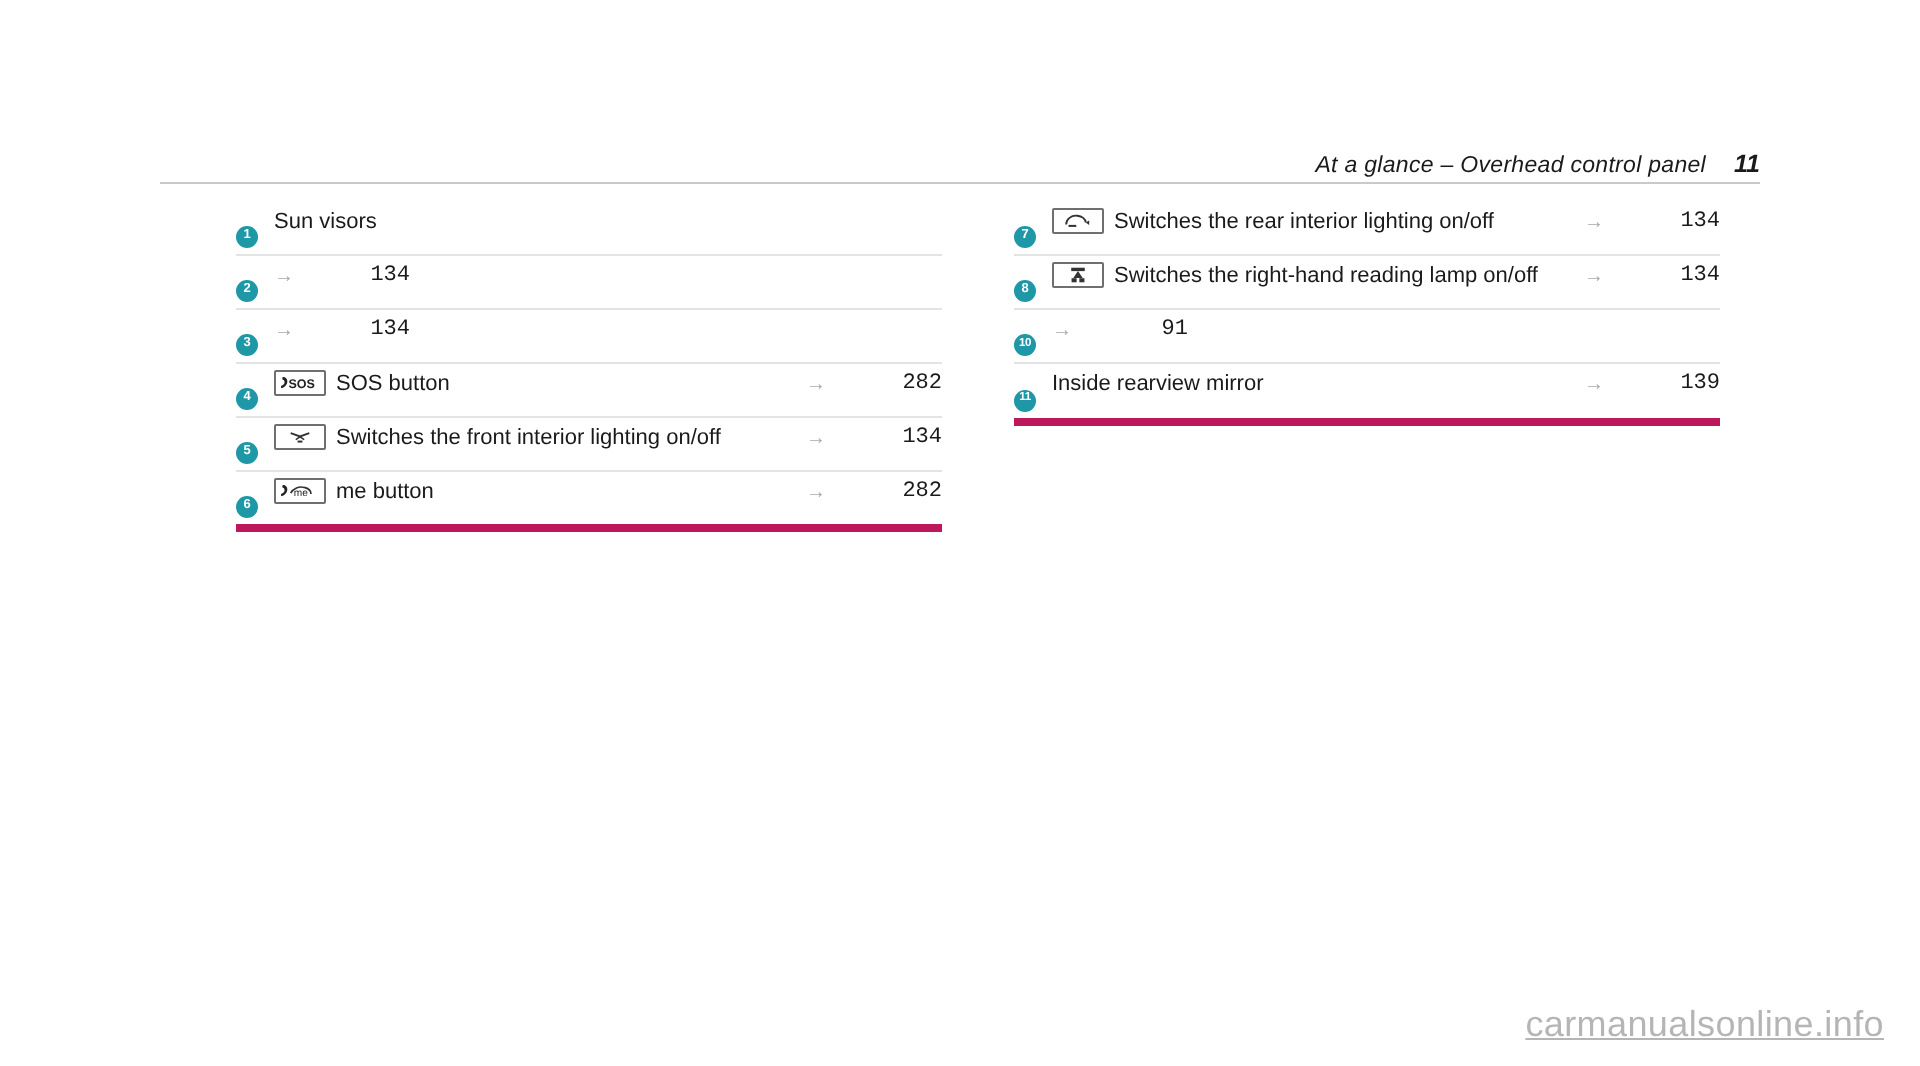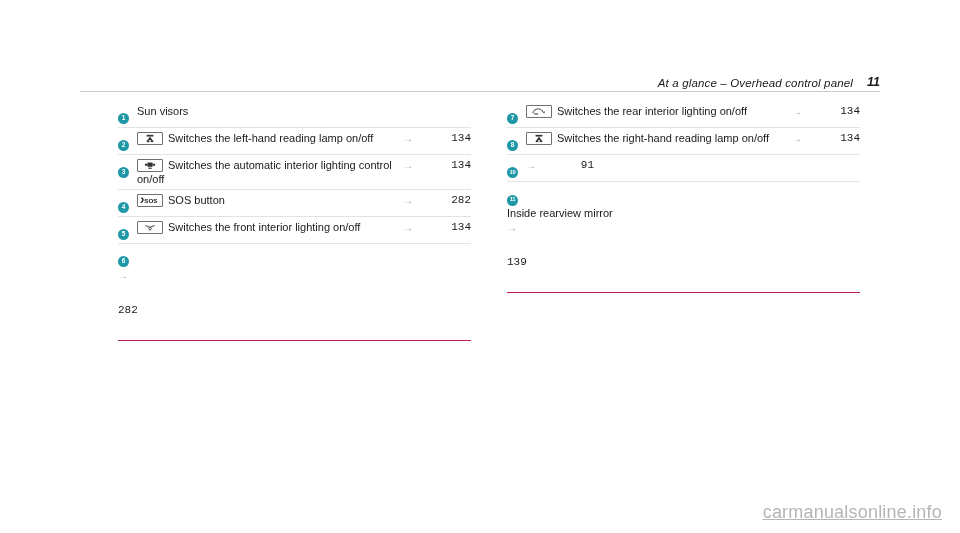--- a/index.html
+++ b/index.html
@@ -55,21 +55,21 @@
   }
   .column { width: 359px; }
 
   .row {
     display: flex;
     align-items: flex-start;
     padding: 3px 0 3px 0;
     border-bottom: 1px solid #e3e3e3;
     min-height: 15px;
   }
-  .row.last { border-bottom: 1px solid #be185d; flex-direction: column; }
+  .row.last { border-bottom: 4px solid #be185d; }
 
   .badge-cell {
     width: 19px;
     flex: 0 0 19px;
     padding-top: 2px;
   }
   .badge {
     display: inline-flex;
     align-items: center;
     justify-content: center;
@@ -156,149 +156,138 @@
         <span>Sun visors</span>
       </div>
       <div class="arrow-cell"></div>
       <div class="num-cell"></div>
     </div>
 
     <div class="row">
       <div class="badge-cell">
         <span class="badge">2</span>
       </div>
+      <div class="arrow-cell">→</div>
+      <div class="num-cell">134</div>
+    </div>
+
+    <div class="row">
+      <div class="badge-cell">
+        <span class="badge">3</span>
+      </div>
+      <div class="arrow-cell">→</div>
+      <div class="num-cell">134</div>
+    </div>
+
+    <div class="row">
+      <div class="badge-cell">
+        <span class="badge">4</span>
+      </div>
+      <div class="text-cell">
+        <span class="ico">
+          <svg viewBox="0 0 26 13">
+            <path d="M2.6 3.2 C3.8 2.6 5 3.6 5.4 4.8 C5.8 6.2 5.2 7.6 4 8.6 C3.2 9.3 2.4 9.6 1.8 9.6 L1.8 8.2 C2.6 8 3.4 7.4 3.8 6.6 C4.1 5.8 3.8 4.6 2.6 4.4 Z" fill="#222"></path>
+            <text x="14" y="9.6" font-family="Liberation Sans, sans-serif" font-size="7.4" font-weight="bold" fill="#222" text-anchor="middle">SOS</text>
+          </svg>
+        </span><span>SOS button</span>
+      </div>
+      <div class="arrow-cell">→</div>
+      <div class="num-cell">282</div>
+    </div>
+
+    <div class="row">
+      <div class="badge-cell">
+        <span class="badge">5</span>
+      </div>
+      <div class="text-cell">
+        <span class="ico">
+          <svg viewBox="0 0 26 13">
+            <path d="M7.5 4.2 L13 6.2 L18.5 4.2" stroke="#333" stroke-width="1.1" fill="none"></path>
+            <path d="M10.5 8 L13 6.4 L15.5 8" stroke="#333" stroke-width="0.9" fill="none"></path>
+            <rect x="11.6" y="8.6" width="2.8" height="1.2" fill="#333"></rect>
+          </svg>
+        </span><span>Switches the front interior lighting on/off</span>
+      </div>
+      <div class="arrow-cell">→</div>
+      <div class="num-cell">134</div>
+    </div>
+
+    <div class="row last">
+      <div class="badge-cell">
+        <span class="badge">6</span>
+      </div>
+      <div class="text-cell">
+        <span class="ico">
+          <svg viewBox="0 0 26 13">
+            <path d="M2.6 3.2 C3.8 2.6 5 3.6 5.4 4.8 C5.8 6.2 5.2 7.6 4 8.6 C3.2 9.3 2.4 9.6 1.8 9.6 L1.8 8.2 C2.6 8 3.4 7.4 3.8 6.6 C4.1 5.8 3.8 4.6 2.6 4.4 Z" fill="#222"></path>
+            <path d="M7.5 7.8 C9 4.8 12.5 3.6 15.5 4.4 C18 5 19.5 6.6 19.5 8.2" stroke="#333" stroke-width="1" fill="none"></path>
+            <text x="13.5" y="9.2" font-family="Liberation Sans, sans-serif" font-size="6" fill="#222" text-anchor="middle">me</text>
+          </svg>
+        </span><span>me button</span>
+      </div>
+      <div class="arrow-cell">→</div>
+      <div class="num-cell">282</div>
+    </div>
+
+  </div>
+
+  <div class="column">
+
+    <div class="row">
+      <div class="badge-cell">
+        <span class="badge">7</span>
+      </div>
+      <div class="text-cell">
+        <span class="ico">
+          <svg viewBox="0 0 26 13">
+            <path d="M6 8.6 C6 5.4 9 3 12.6 3.4 C15.4 3.7 17.4 5.4 17.6 7.4" stroke="#333" stroke-width="1.1" fill="none"></path>
+            <path d="M17.6 7.4 L19.6 6.2 L19.6 8.8 Z" fill="#333"></path>
+            <rect x="7.4" y="8.8" width="4.6" height="1.2" fill="#333"></rect>
+          </svg>
+        </span><span>Switches the rear interior lighting on/off</span>
+      </div>
+      <div class="arrow-cell">→</div>
+      <div class="num-cell">134</div>
+    </div>
+
+    <div class="row">
+      <div class="badge-cell">
+        <span class="badge">8</span>
+      </div>
       <div class="text-cell">
         <span class="ico">
           <svg viewBox="0 0 26 13">
             <rect x="9" y="2.2" width="8" height="2" fill="#333"></rect>
             <path d="M13 4.2 L10.2 8.2 L15.8 8.2 Z" fill="#333"></path>
             <rect x="9.2" y="8.4" width="3" height="2.4" fill="#333"></rect>
             <rect x="13.8" y="8.4" width="3" height="2.4" fill="#333"></rect>
           </svg>
-        </span><span>Switches the left-hand reading lamp on/off</span>
-      </div>
-      <div class="arrow-cell">→</div>
-      <div class="num-cell">134</div>
-    </div>
-
-    <div class="row">
-      <div class="badge-cell">
-        <span class="badge">3</span>
-      </div>
-      <div class="text-cell">
-        <span class="ico">
-          <svg viewBox="0 0 26 13">
-            <rect x="10" y="3" width="6" height="5" fill="#333"></rect>
-            <rect x="7" y="4.4" width="3" height="2.4" fill="#333"></rect>
-            <rect x="16" y="4.4" width="3" height="2.4" fill="#333"></rect>
-            <rect x="11" y="9" width="4" height="1.4" fill="#333"></rect>
-          </svg>
-        </span><span>Switches the automatic interior lighting control on/off</span>
-      </div>
-      <div class="arrow-cell">→</div>
-      <div class="num-cell">134</div>
-    </div>
-
-    <div class="row">
-      <div class="badge-cell">
-        <span class="badge">4</span>
-      </div>
-      <div class="text-cell">
-        <span class="ico">
-          <svg viewBox="0 0 26 13">
-            <path d="M2.6 3.2 C3.8 2.6 5 3.6 5.4 4.8 C5.8 6.2 5.2 7.6 4 8.6 C3.2 9.3 2.4 9.6 1.8 9.6 L1.8 8.2 C2.6 8 3.4 7.4 3.8 6.6 C4.1 5.8 3.8 4.6 2.6 4.4 Z" fill="#222"></path>
-            <text x="14" y="9.6" font-family="Liberation Sans, sans-serif" font-size="7.4" font-weight="bold" fill="#222" text-anchor="middle">SOS</text>
-          </svg>
-        </span><span>SOS button</span>
-      </div>
-      <div class="arrow-cell">→</div>
-      <div class="num-cell">282</div>
-    </div>
-
-    <div class="row">
-      <div class="badge-cell">
-        <span class="badge">5</span>
-      </div>
-      <div class="text-cell">
-        <span class="ico">
-          <svg viewBox="0 0 26 13">
-            <path d="M7.5 4.2 L13 6.2 L18.5 4.2" stroke="#333" stroke-width="1.1" fill="none"></path>
-            <path d="M10.5 8 L13 6.4 L15.5 8" stroke="#333" stroke-width="0.9" fill="none"></path>
-            <rect x="11.6" y="8.6" width="2.8" height="1.2" fill="#333"></rect>
-          </svg>
-        </span><span>Switches the front interior lighting on/off</span>
-      </div>
-      <div class="arrow-cell">→</div>
-      <div class="num-cell">134</div>
+        </span><span>Switches the right-hand reading lamp on/off</span>
+      </div>
+      <div class="arrow-cell">→</div>
+      <div class="num-cell">134</div>
+    </div>
+
+
+    <div class="row">
+      <div class="badge-cell">
+        <span class="badge wide">10</span>
+      </div>
+      <div class="arrow-cell">→</div>
+      <div class="num-cell">91</div>
     </div>
 
     <div class="row last">
       <div class="badge-cell">
-        <span class="badge">6</span>
-      </div>
-      <div class="arrow-cell">→</div>
-      <div class="num-cell">282</div>
+        <span class="badge wide">11</span>
+      </div>
+      <div class="text-cell">
+        <span>Inside rearview mirror</span>
+      </div>
+      <div class="arrow-cell">→</div>
+      <div class="num-cell">139</div>
     </div>
 
   </div>
 
-  <div class="column">
-
-    <div class="row">
-      <div class="badge-cell">
-        <span class="badge">7</span>
-      </div>
-      <div class="text-cell">
-        <span class="ico">
-          <svg viewBox="0 0 26 13">
-            <path d="M6 8.6 C6 5.4 9 3 12.6 3.4 C15.4 3.7 17.4 5.4 17.6 7.4" stroke="#333" stroke-width="1.1" fill="none"></path>
-            <path d="M17.6 7.4 L19.6 6.2 L19.6 8.8 Z" fill="#333"></path>
-            <rect x="7.4" y="8.8" width="4.6" height="1.2" fill="#333"></rect>
-          </svg>
-        </span><span>Switches the rear interior lighting on/off</span>
-      </div>
-      <div class="arrow-cell">→</div>
-      <div class="num-cell">134</div>
-    </div>
-
-    <div class="row">
-      <div class="badge-cell">
-        <span class="badge">8</span>
-      </div>
-      <div class="text-cell">
-        <span class="ico">
-          <svg viewBox="0 0 26 13">
-            <rect x="9" y="2.2" width="8" height="2" fill="#333"></rect>
-            <path d="M13 4.2 L10.2 8.2 L15.8 8.2 Z" fill="#333"></path>
-            <rect x="9.2" y="8.4" width="3" height="2.4" fill="#333"></rect>
-            <rect x="13.8" y="8.4" width="3" height="2.4" fill="#333"></rect>
-          </svg>
-        </span><span>Switches the right-hand reading lamp on/off</span>
-      </div>
-      <div class="arrow-cell">→</div>
-      <div class="num-cell">134</div>
-    </div>
-
-
-    <div class="row">
-      <div class="badge-cell">
-        <span class="badge wide">10</span>
-      </div>
-      <div class="arrow-cell">→</div>
-      <div class="num-cell">91</div>
-    </div>
-
-    <div class="row last">
-      <div class="badge-cell">
-        <span class="badge wide">11</span>
-      </div>
-      <div class="text-cell">
-        <span>Inside rearview mirror</span>
-      </div>
-      <div class="arrow-cell">→</div>
-      <div class="num-cell">139</div>
-    </div>
-
-  </div>
-
 </div>
 
 <div class="watermark">carmanualsonline.info</div>
 
 </body></html>

